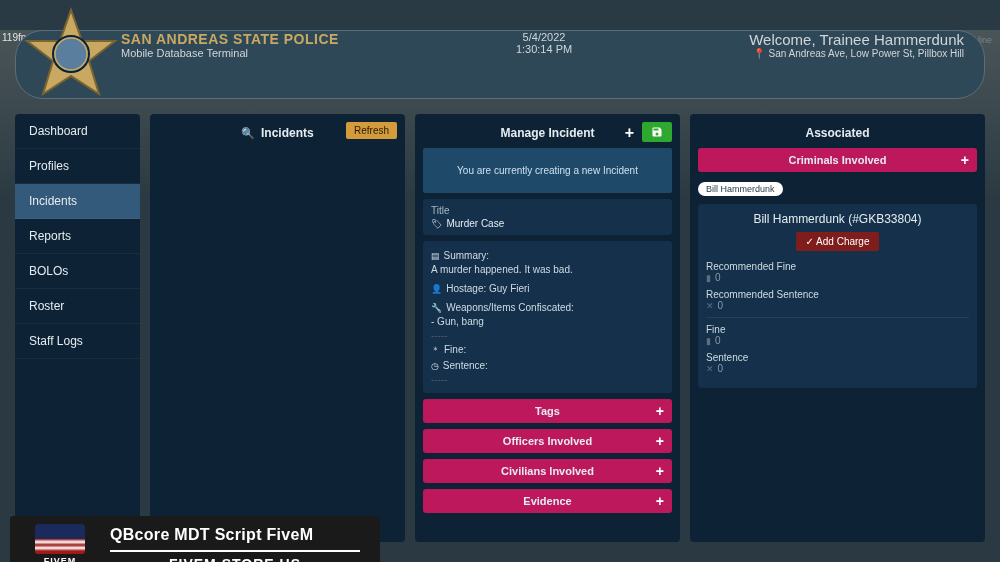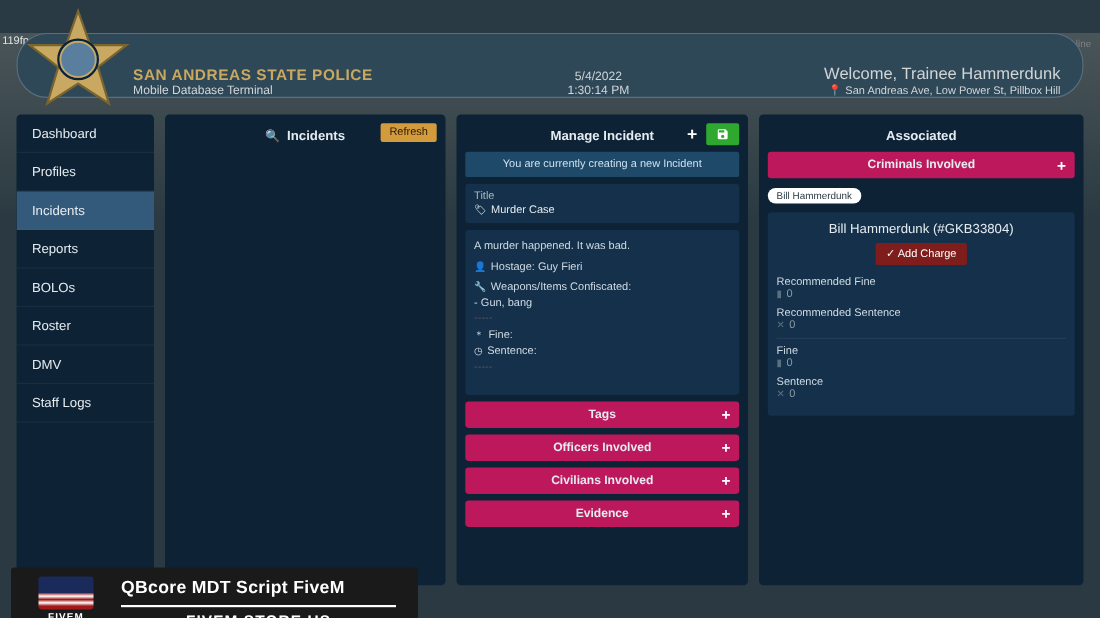--- a/index.html
+++ b/index.html
@@ -2,21 +2,21 @@
 <html><head>
 <meta charset="utf-8">
 <style>
   * { box-sizing: border-box; }
   body { margin: 0; width: 1000px; height: 562px; background: #2a3a44; font-family: Arial, sans-serif; overflow: hidden; }
   .bg { width: 1000px; height: 562px; background: linear-gradient(180deg, #4a5558 0%, #2b3a42 30%, #2b3a42 100%); position: relative; }
   
   .fps { position: absolute; top: 2px; left: 2px; color: #e0e5e8; font-size: 10px; }
   .video-label { position: absolute; top: 5px; right: 8px; color: rgba(200,200,200,0.4); font-size: 9px; }
   
-  .header { display: flex; align-items: flex-end; height: 59px; margin: 30px 15px 15px 15px; background: #2f4858; border: 1px solid #5a6f7d; border-radius: 28px; padding: 0 20px 0 105px; position: relative; }
+  .header { display: flex; align-items: flex-start; height: 69px; margin: 30px 15px 15px 15px; background: #2f4858; border: 1px solid #5a6f7d; border-radius: 28px; padding: 0 20px 0 105px; position: relative; }
   .badge { position: absolute; left: 5px; top: -25px; width: 100px; height: 100px; }
   .badge svg { width: 100%; height: 100%; }
   .header-left { flex: 0 0 auto; color: #c9a961; }
   .header-left .title { font-size: 14px; font-weight: bold; letter-spacing: 0.5px; }
   .header-left .sub { font-size: 11px; color: #d0d5d8; }
   .header-center { flex: 1; text-align: center; color: #d0d5d8; font-size: 11px; }
   .header-right { flex: 0 0 auto; text-align: right; color: #d0d5d8; }
   .header-right .welcome { font-size: 15px; }
   .header-right .loc { font-size: 10px; }
   .loc-pin { display: inline-block; margin-right: 3px; }
@@ -31,21 +31,21 @@
   .panel.manage { flex: 0 0 265px; height: 428px; }
   .panel.associated { flex: 1; height: 428px; }
   
   .panel-head { display: flex; align-items: center; justify-content: center; padding: 4px 0 8px 0; position: relative; }
   .panel-head .title { color: #e5ecf0; font-size: 12px; font-weight: bold; }
   .panel-head .search-icon { color: #e5ecf0; font-size: 11px; margin-right: 6px; }
   .refresh-btn { position: absolute; right: 0; top: 0; background: #d49b3c; color: #2a1a00; border: none; padding: 3px 8px; font-size: 10px; border-radius: 2px; cursor: pointer; }
   .add-icon { position: absolute; right: 38px; top: 2px; color: #fff; font-size: 16px; font-weight: bold; cursor: pointer; }
   .save-btn { position: absolute; right: 0; top: 0; background: #2fa82f; color: #fff; border: none; width: 30px; height: 20px; border-radius: 2px; cursor: pointer; display: flex; align-items: center; justify-content: center; }
   
-  .notice { background: #1f4968; color: #cbe0f0; font-size: 10px; text-align: center; padding: 6px; border-radius: 2px; margin-bottom: 6px; }
+  .notice { background: #1f4968; color: #cbe0f0; font-size: 10px; text-align: center; padding: 17px; border-radius: 2px; margin-bottom: 6px; }
   
   .field-box { background: #14304a; border-radius: 3px; padding: 6px 8px; margin-bottom: 6px; color: #cfdbe3; font-size: 10px; }
   .field-label { font-size: 10px; color: #a8b8c2; margin-bottom: 2px; }
   .field-val { font-size: 10px; color: #e5ecf0; }
   .tag-icon, .doc-icon, .person-icon, .wrench-icon, .money-icon, .clock-icon { margin-right: 4px; font-size: 9px; }
   .summary-box { min-height: 150px; }
   .summary-box .line { margin: 3px 0; color: #cfdbe3; font-size: 10px; }
   .summary-box .sep { color: #556; margin: 2px 0; }
   
   .section-head { background: #be185d; color: #e5ecf0; font-size: 11px; text-align: center; padding: 6px; border-radius: 3px; margin-bottom: 6px; position: relative; font-weight: bold; }
@@ -104,21 +104,20 @@
   </div>
 
   <div class="main">
     <div class="sidebar">
       <div class="side-item">Dashboard</div>
       <div class="side-item">Profiles</div>
       <div class="side-item active">Incidents</div>
       <div class="side-item">Reports</div>
       <div class="side-item">BOLOs</div>
       <div class="side-item">Roster</div>
-      <div class="side-item">DMV</div>
       <div class="side-item">Staff Logs</div>
     </div>
 
     <div class="panel incidents">
       <div class="panel-head">
         <span class="search-icon">🔍</span>
         <span class="title">Incidents</span>
         <button class="refresh-btn">Refresh</button>
       </div>
     </div>
@@ -132,20 +131,21 @@
               <path d="M17 3H5a2 2 0 0 0-2 2v14a2 2 0 0 0 2 2h14a2 2 0 0 0 2-2V7l-4-4zm-5 16a3 3 0 1 1 0-6 3 3 0 0 1 0 6zm3-10H5V5h10v4z"></path>
             </svg>
         </button>
       </div>
       <div class="notice">You are currently creating a new Incident</div>
       <div class="field-box">
         <div class="field-label">Title</div>
         <div class="field-val"><span class="tag-icon">🏷</span><span>Murder Case</span></div>
       </div>
       <div class="field-box summary-box">
+        <div class="line"><span class="doc-icon">▤</span><span>Summary:</span></div>
         <div class="line">A murder happened. It was bad.</div>
         <div class="line" style="margin-top:8px"><span class="person-icon">👤</span><span>Hostage:</span> <span>Guy Fieri</span></div>
         <div class="line" style="margin-top:8px"><span class="wrench-icon">🔧</span><span>Weapons/Items Confiscated:</span></div>
         <div class="line">- Gun, bang</div>
         <div class="line sep">-----</div>
         <div class="line"><span class="money-icon">＊</span><span>Fine:</span></div>
         <div class="line"><span class="clock-icon">◷</span><span>Sentence:</span></div>
         <div class="line sep">-----</div>
       </div>
       <div class="section-head"><span>Tags</span><span class="plus">+</span></div>

